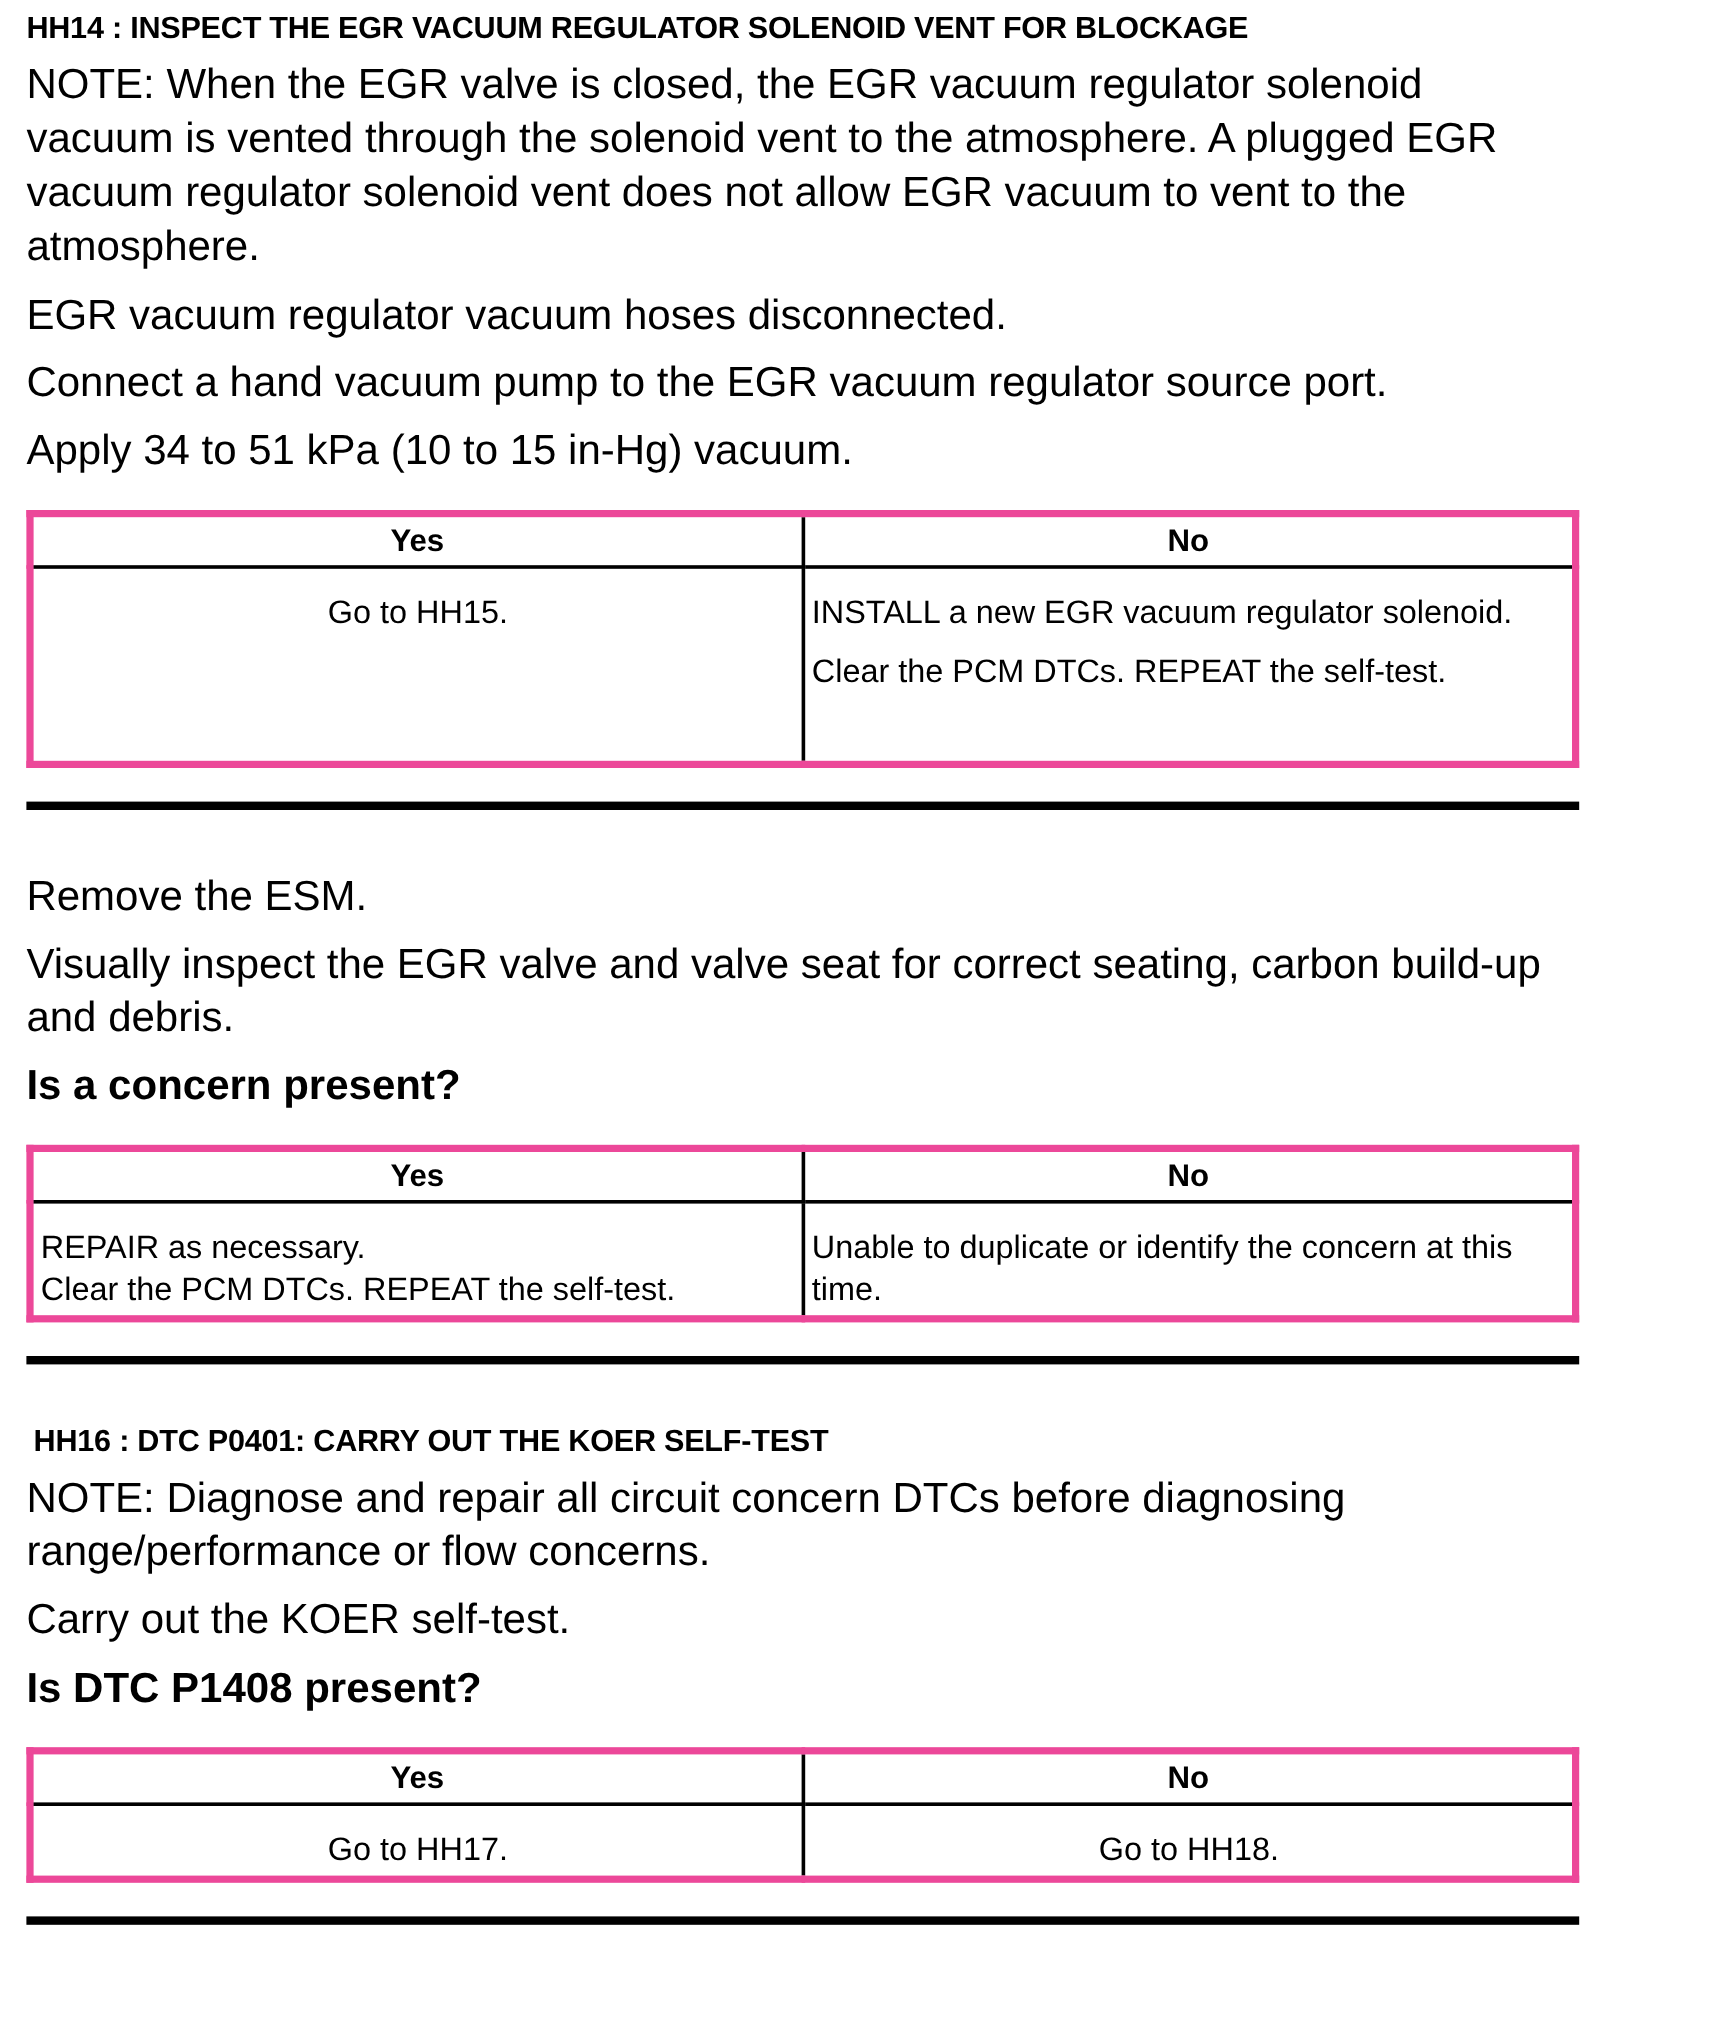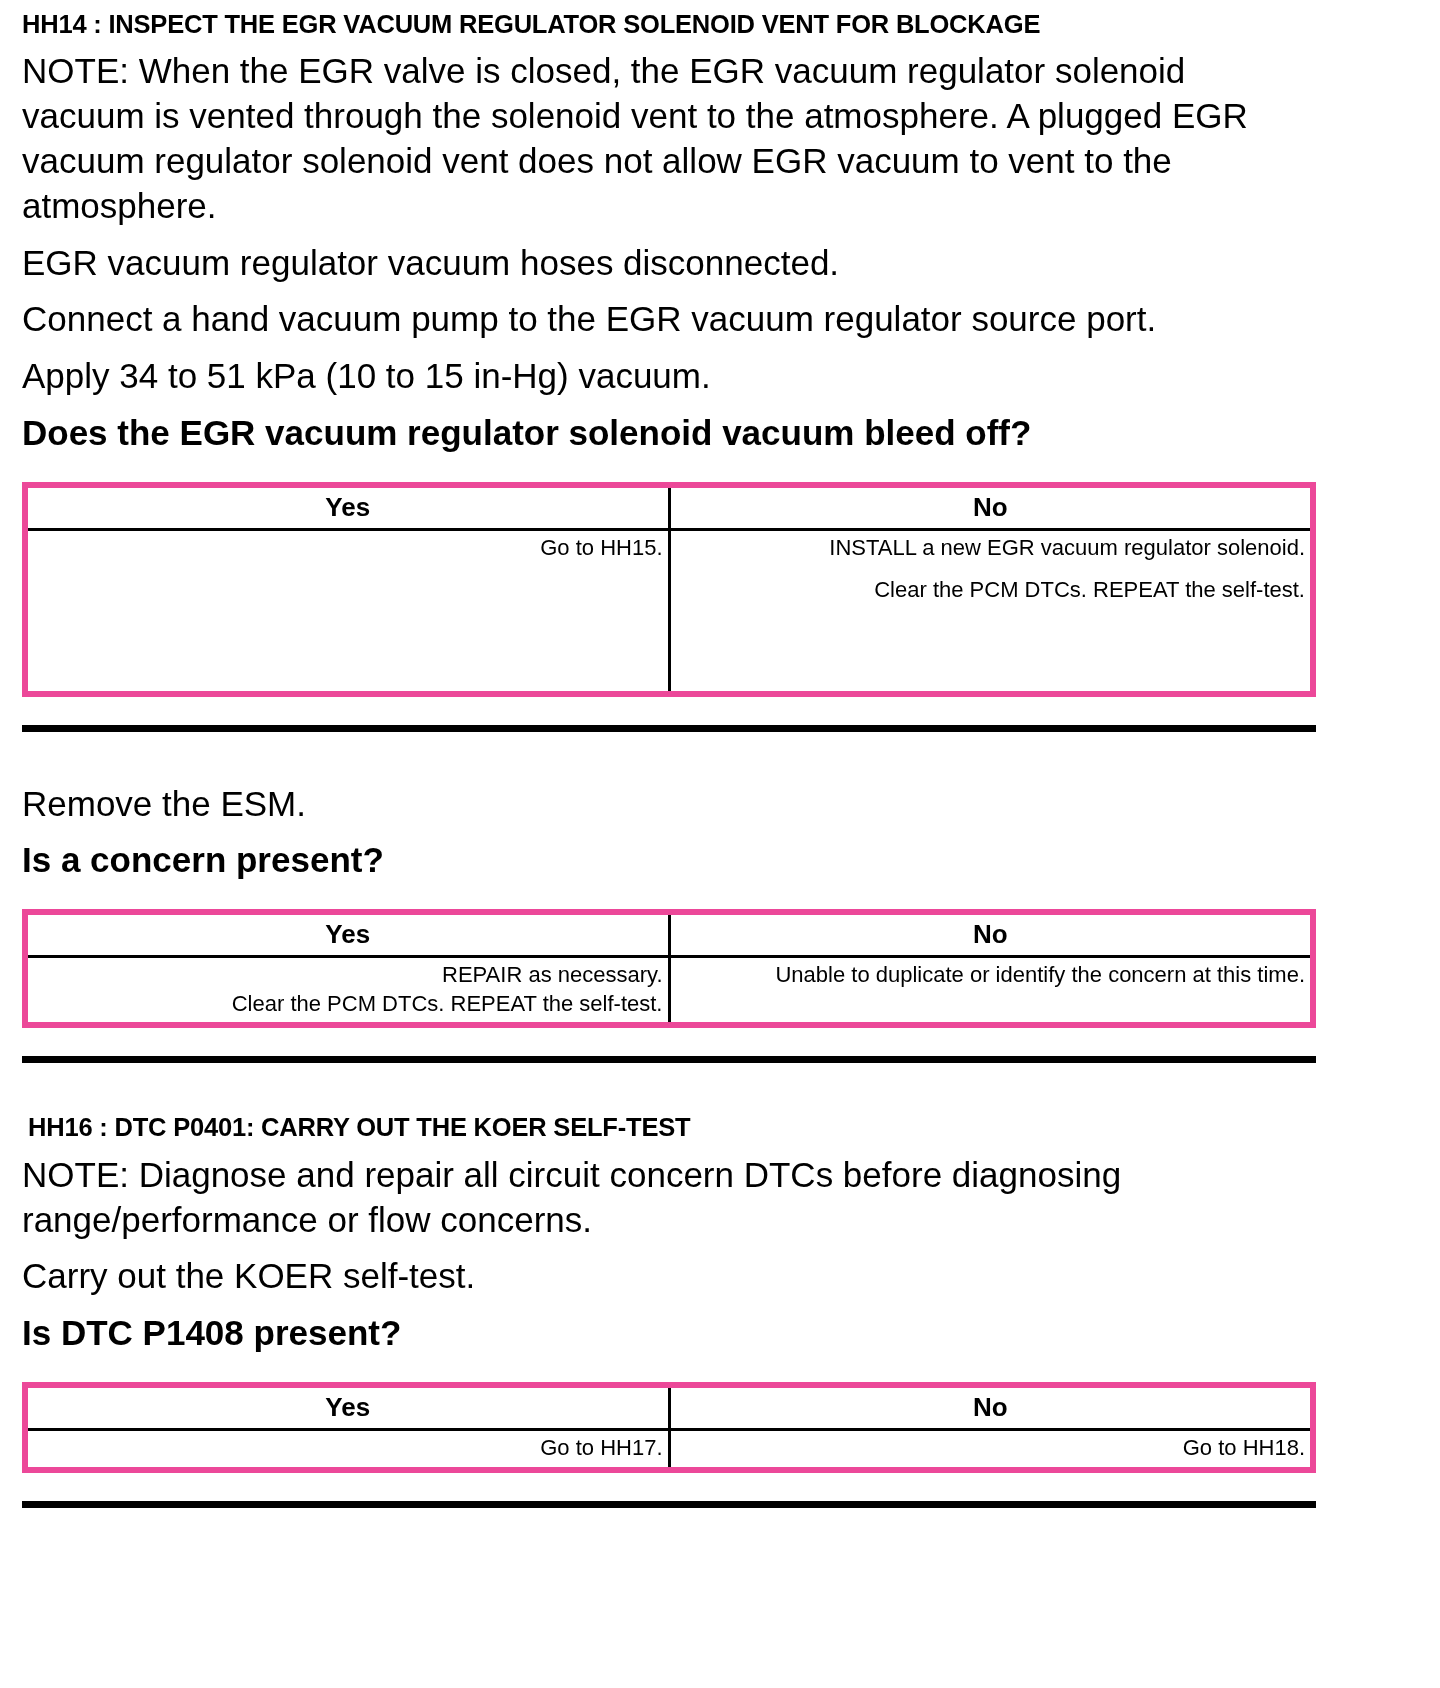--- a/index.html
+++ b/index.html
@@ -52,24 +52,23 @@
     vertical-align: top;
     padding: 0;
   }
   table.yn th {
     text-align: center;
     font-size: 26px;
     font-weight: bold;
     padding: 4px 0 5px 0;
   }
   .cell-inner {
-    font-size: 22px;
+    font-size: 27px;
     line-height: 1.30;
-    padding: 3px 5px 4px 6px;
-    text-align: right;
+    padding: 19px 5px 4px 6px;
   }
   .cell-inner p {
     margin: 0 0 14px 0;
   }
   .cell-inner p:last-child {
     margin-bottom: 0;
   }
   .cell-center {
     text-align: center;
     vertical-align: middle;
@@ -94,21 +93,20 @@
 <body>
 
 <div class="page">
 
   <div class="section">
     <div class="step-title">HH14 : INSPECT THE EGR VACUUM REGULATOR SOLENOID VENT FOR BLOCKAGE</div>
     <p class="para">NOTE: When the EGR valve is closed, the EGR vacuum regulator solenoid vacuum is vented through the solenoid vent to the atmosphere. A plugged EGR vacuum regulator solenoid vent does not allow EGR vacuum to vent to the atmosphere.</p>
     <p class="para"> EGR vacuum regulator vacuum hoses disconnected.</p>
     <p class="para">Connect a hand vacuum pump to the EGR vacuum regulator source port.</p>
     <p class="para">Apply 34 to 51 kPa (10 to 15 in-Hg) vacuum.</p>
-    <p class="para bold">Does the EGR vacuum regulator solenoid vacuum bleed off?</p>
 
     <table class="yn">
       <tbody>
           <tr>
         <th>Yes</th>
         <th>No</th>
       </tr>
       <tr>
         <td class="tall cell-center">
           <div class="cell-inner compact">
@@ -124,20 +122,21 @@
       </tr>
     </tbody>
       </table>
 
     <hr class="divider">
     <div class="gap-after-divider"></div>
   </div>
 
   <div class="section">
     <p class="para">Remove the ESM.</p>
+    <p class="para">Visually inspect the EGR valve and valve seat for correct seating, carbon build-up and debris.</p>
     <p class="para bold">Is a concern present?</p>
 
     <table class="yn">
       <tbody>
           <tr>
         <th>Yes</th>
         <th>No</th>
       </tr>
       <tr>
         <td>

